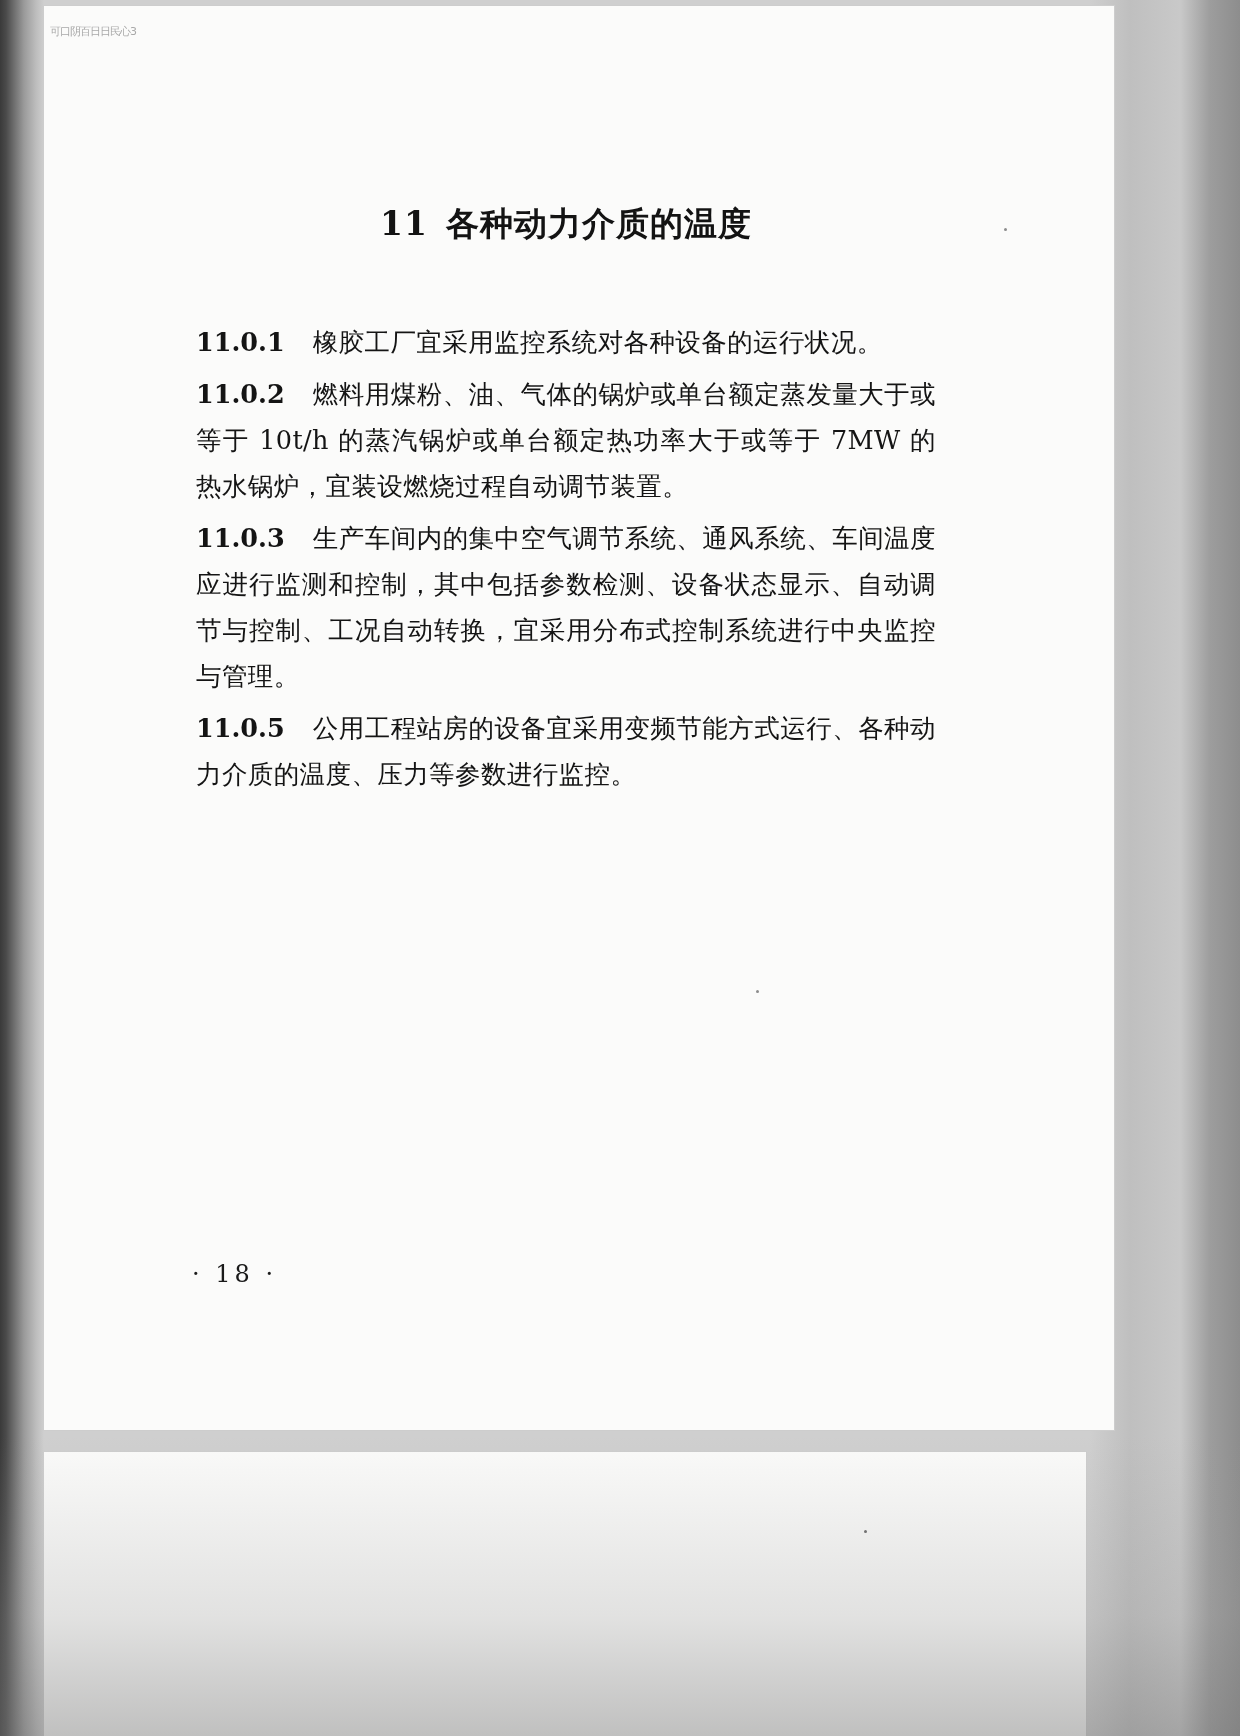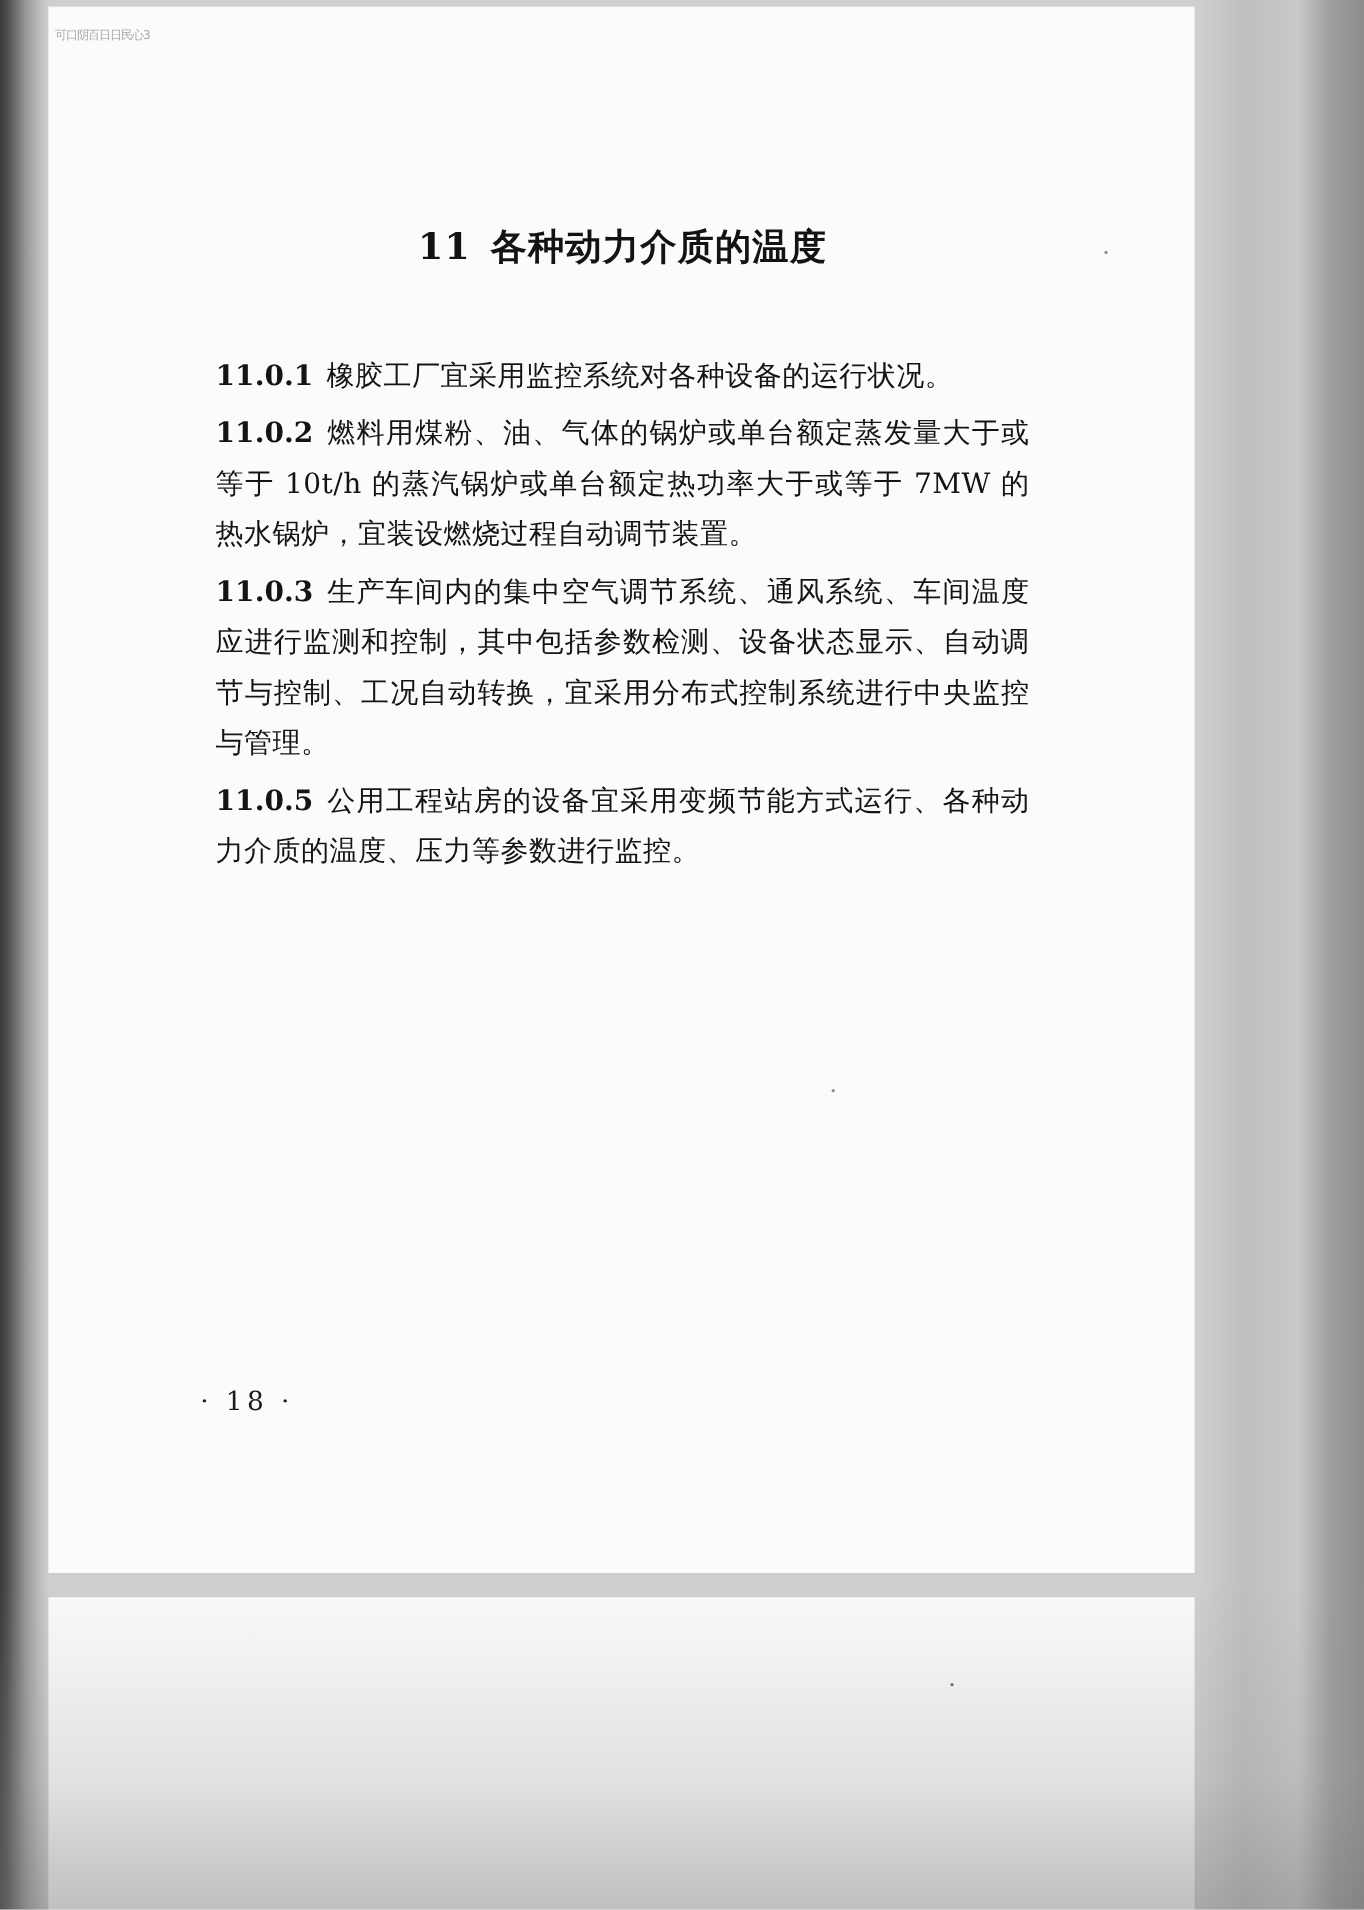--- a/index.html
+++ b/index.html
@@ -43,20 +43,21 @@
 
   
   .page {
     position: absolute;
     left: 44px;
     top: 6px;
     width: 1042px;
     height: 1424px;
     background: #fbfbfa;
     box-shadow: 0 0 0 1px #cdcdcd;
+    padding-left: 28px;
   }
   
   .page-next {
     position: absolute;
     left: 44px;
     top: 1452px;
     width: 1042px;
     height: 284px;
     background: #fbfbfa;
     box-shadow: 0 0 0 1px #cdcdcd;
@@ -108,26 +109,26 @@
     font-size: 25.5px;
     line-height: 46px;
     color: #141414;
     text-align: justify;
     text-justify: inter-ideograph;
     letter-spacing: 0.4px;
   }
   p.clause .cnum {
     font-weight: bold;
     letter-spacing: 0px;
-    margin-right: 12px;
+    margin-right: 28px;
   }
 
   .page-number {
     position: absolute;
-    left: 138px;
+    left: 148px;
     top: 1254px;
     font-size: 24px;
     color: #1a1a1a;
     letter-spacing: 4px;
   }
 
   .dust {
     position: absolute;
     background: #8c8c8c;
     border-radius: 50%;

